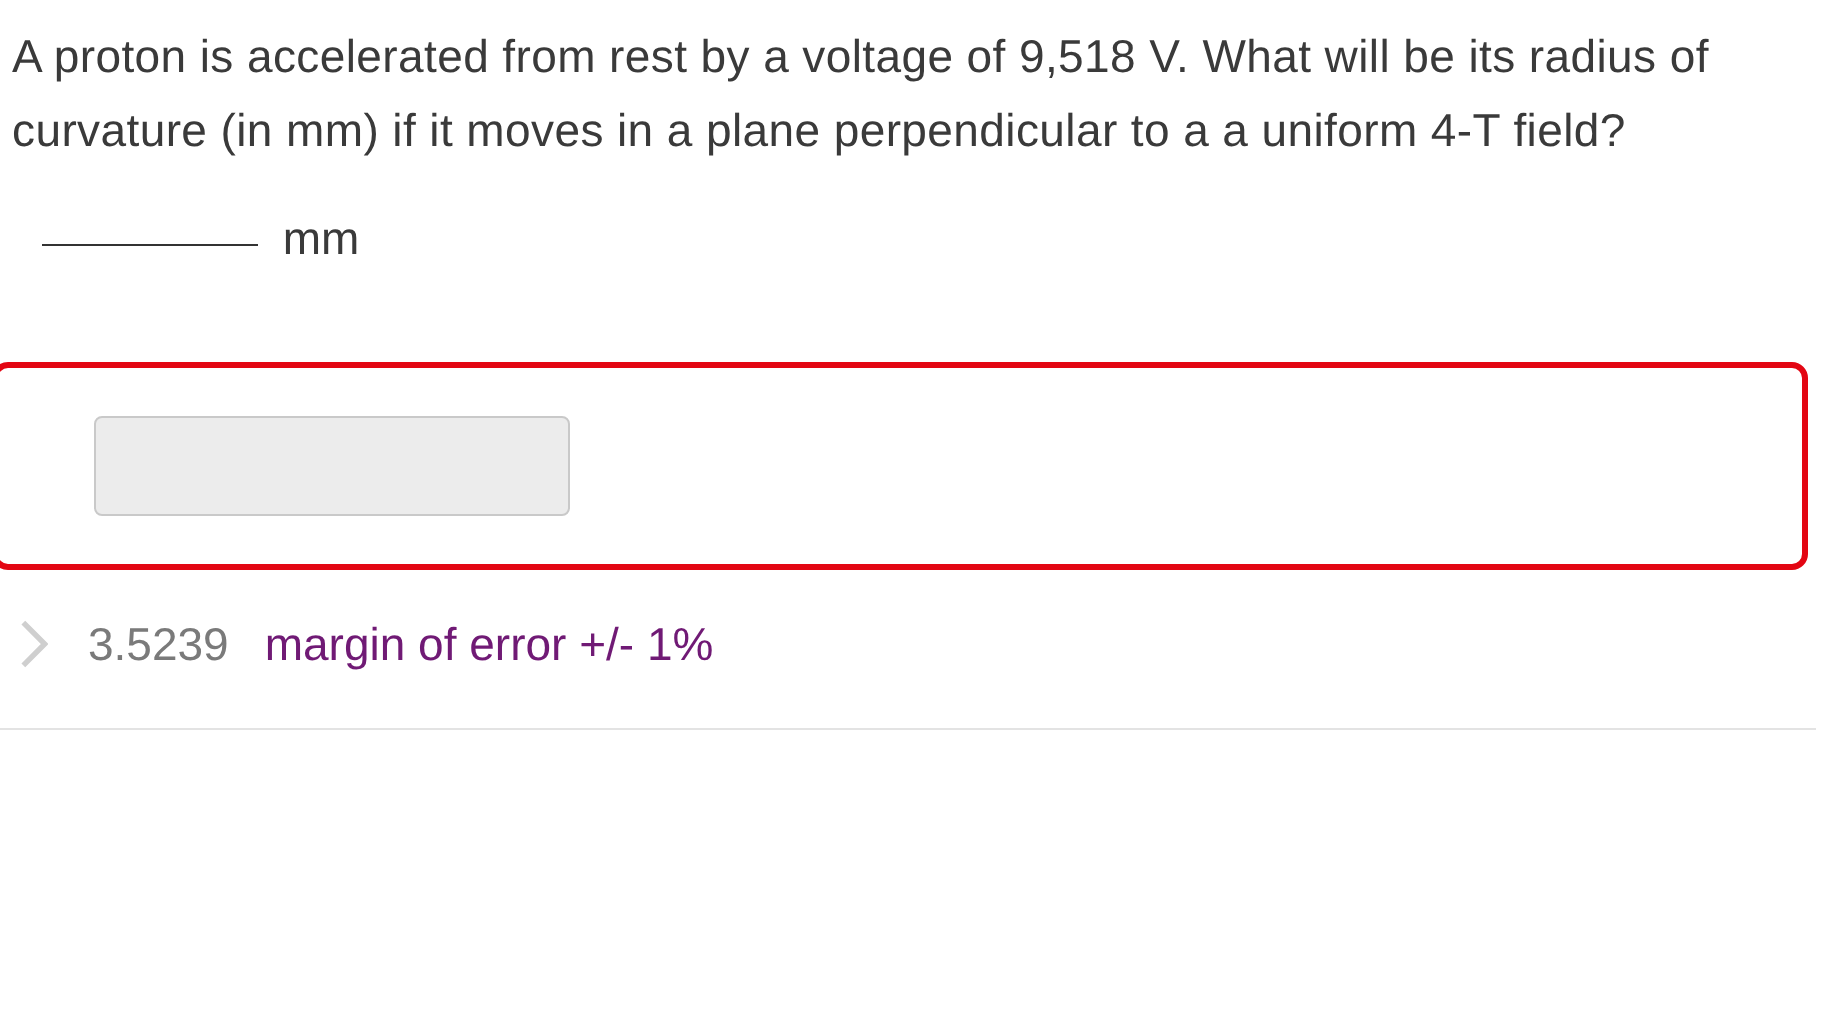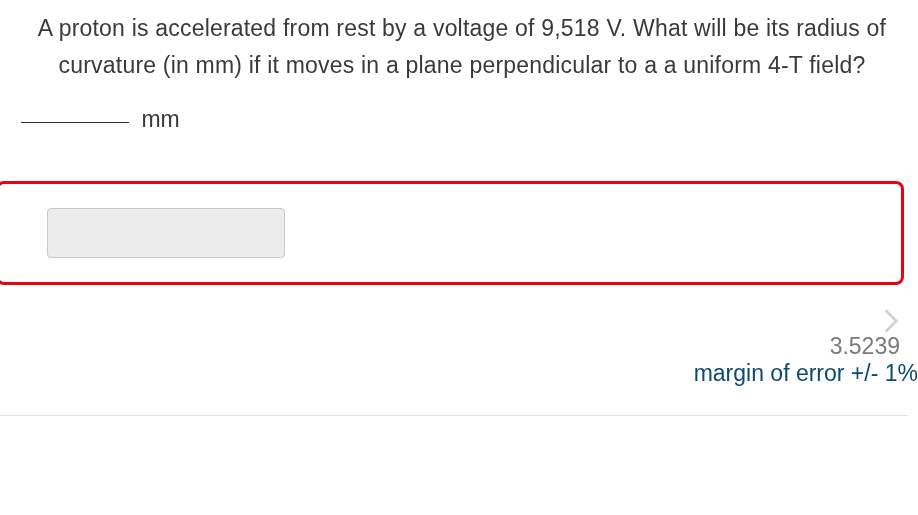--- a/index.html
+++ b/index.html
@@ -12,21 +12,20 @@
     background: #fff;
     position: relative;
   }
   .question-text {
     font-size: 23px;
     line-height: 1.6;
     color: #3a3a3a;
     padding: 10px 0 0 6px;
     font-weight: 300;
     letter-spacing: 0.2px;
-    text-align: center;
   }
   .blank-row {
     padding: 22px 0 0 21px;
     font-size: 23px;
     color: #3a3a3a;
     font-weight: 300;
   }
   .blank-line {
     display: inline-block;
     border-bottom: 1.5px solid #333;
@@ -50,39 +49,38 @@
     height: 50px;
     border: 1px solid #c9c9c9;
     border-radius: 4px;
     background: #ececec;
     font-size: 20px;
     padding: 0 12px;
     color: #333;
   }
   .result-row {
     display: flex;
-    align-items: flex-end;
+    align-items: center;
     padding: 24px 0 0 10px;
     font-size: 23px;
     font-weight: 300;
-    flex-direction: column;
   }
   .chevron {
     color: #cfcfcf;
     margin-right: 20px;
     display: inline-flex;
     align-items: center;
   }
   .chevron svg { width: 14px; height: 24px; }
   .correct-answer {
     color: #7a7a7a;
     margin-right: 18px;
   }
   .margin-text {
-    color: #0c4a6e;
+    color: #701a75;
   }
   .divider {
     margin-top: 28px;
     border: none;
     border-top: 1px solid #e3e3e3;
     width: 908px;
     margin-left: 0;
   }
 </style>
 </head>

